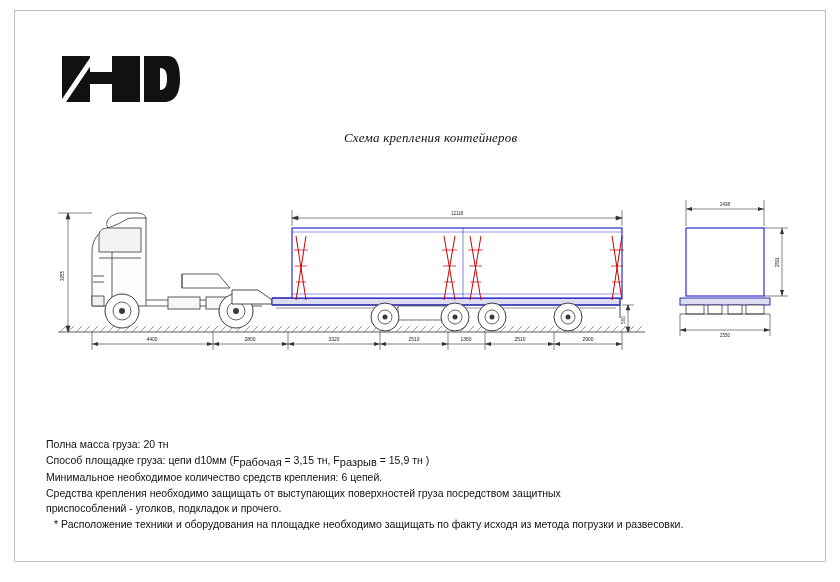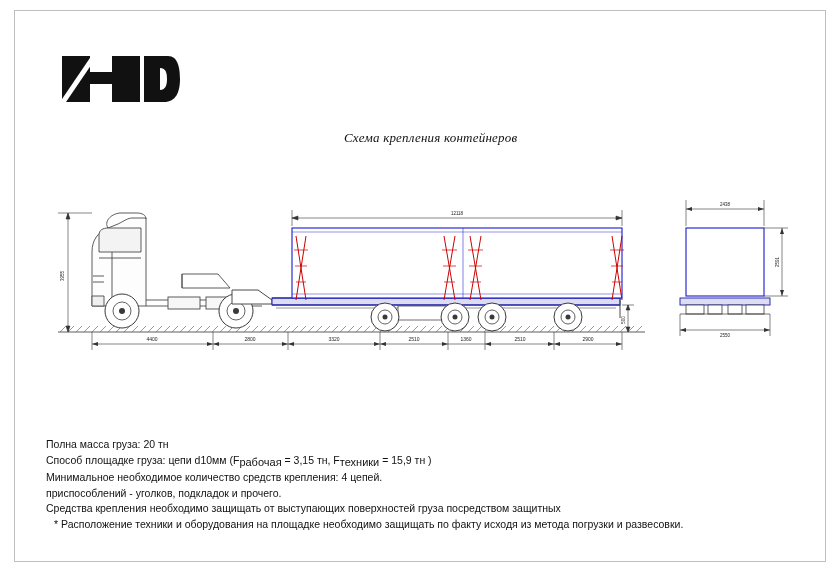--- a/index.html
+++ b/index.html
@@ -374,20 +374,20 @@
       <path d="M770,330 l-6,-2 v4 z"></path>
     </g>
     <text x="725" y="206" font-family="Liberation Sans, sans-serif" font-size="4.5" fill="#222" text-anchor="middle">2438</text>
     <text x="779" y="262" font-family="Liberation Sans, sans-serif" font-size="4.5" fill="#222" text-anchor="middle" transform="rotate(-90 779 262)">2591</text>
     <text x="725" y="337" font-family="Liberation Sans, sans-serif" font-size="4.5" fill="#222" text-anchor="middle">2550</text>
   </svg>
 
   <div class="notes">
     <div>Полна масса груза: 20 тн</div>
     <div>
-      <span>Способ площадке груза: цепи d10мм (F</span><span class="sub">рабочая</span><span> = 3,15 тн, F</span><span class="sub">техники</span><span> = 15,9 тн )</span>
+      <span>Способ площадке груза: цепи d10мм (F</span><span class="sub">рабочая</span><span> = 3,15 тн, F</span><span class="sub">разрыв</span><span> = 15,9 тн )</span>
     </div>
-    <div>Минимальное необходимое количество средств крепления: 4 цепей.</div>
+    <div>Минимальное необходимое количество средств крепления: 6 цепей.</div>
+    <div>Средства крепления необходимо защищать от выступающих поверхностей груза посредством защитных</div>
     <div>приспособлений - уголков, подкладок и прочего.</div>
-    <div>Средства крепления необходимо защищать от выступающих поверхностей груза посредством защитных</div>
     <div class="indent">* Расположение техники и оборудования на площадке необходимо защищать по факту исходя из метода погрузки и развесовки.</div>
   </div>
 </div>
 
 </body></html>

